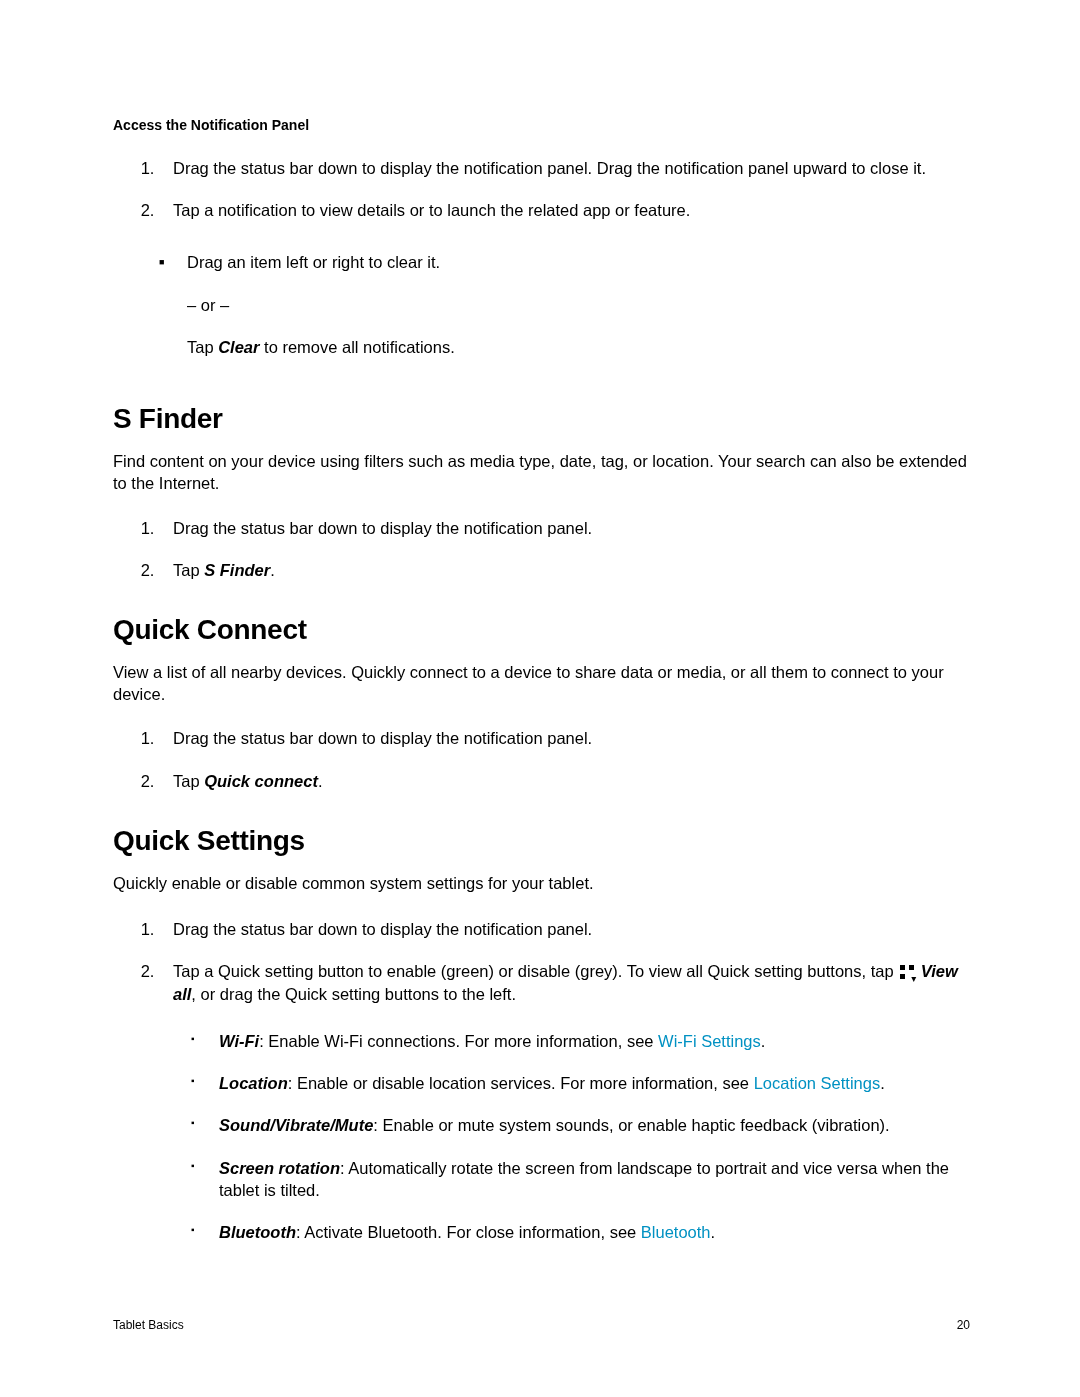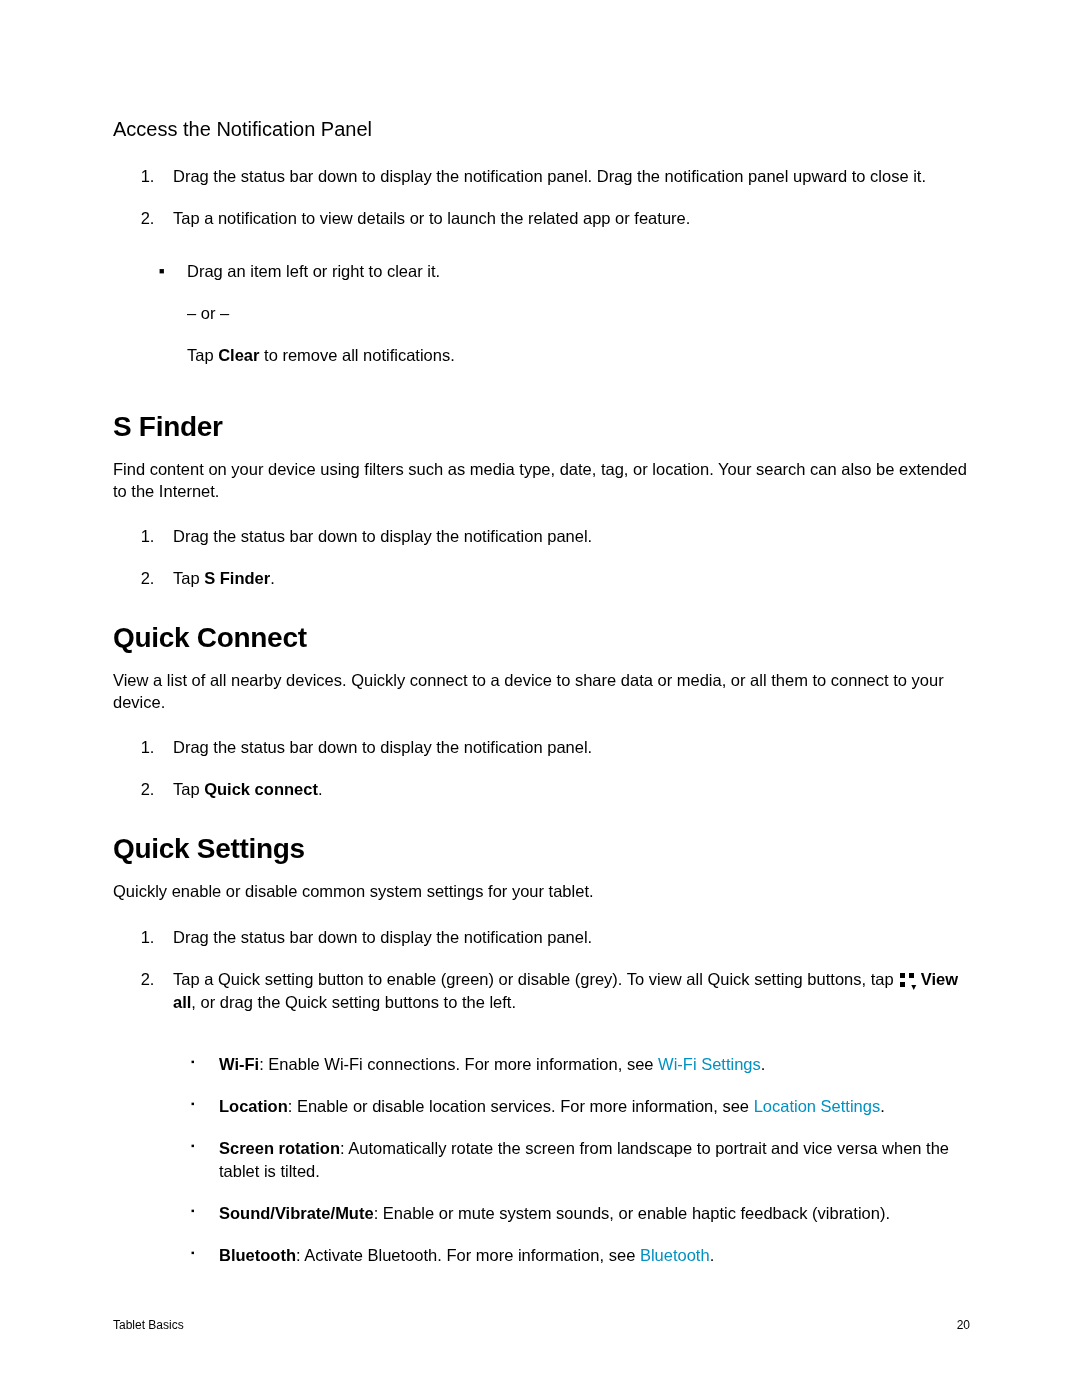--- a/index.html
+++ b/index.html
@@ -13,22 +13,22 @@
     height: 1397px;
     padding: 116px 110px 0 113px;
     font-family: Arial, Helvetica, sans-serif;
     color: #000;
     font-size: 16.5px;
     line-height: 1.35;
     position: relative;
   }
   h3.sub {
     font-family: Arial, Helvetica, sans-serif;
-    font-weight: normal;
-    font-size: 20px;
+    font-weight: bold;
+    font-size: 14px;
     margin: 0 0 22px 0;
   }
   h2.sec {
     font-family: Arial, "Arial Black", Helvetica, sans-serif;
     font-weight: 900;
     letter-spacing: -0.3px;
     font-size: 28px;
     margin: 0 0 12px 0;
   }
   p.body {
@@ -54,21 +54,21 @@
   }
   ul.square > li::before {
     content: "■";
     position: absolute;
     left: 0;
     top: 5px;
     font-size: 9px;
   }
   ul.mini {
     list-style: none;
-    margin: 40px 0 0 18px;
+    margin: 25px 0 0 18px;
     padding: 0;
   }
   ul.mini > li {
     position: relative;
     padding-left: 28px;
     margin-bottom: 20px;
   }
   ul.mini > li::before {
     content: "▪";
     position: absolute;
@@ -77,21 +77,21 @@
     font-size: 10px;
   }
   .sub-block {
     margin-top: 0;
     padding-left: 0;
   }
   .link {
     color: #0091c2;
     text-decoration: none;
   }
-  .b { font-weight: bold; }
+  .b { font-weight: bold; font-style: italic; }
   .icon-grid {
     display: inline-block;
     vertical-align: -2px;
     width: 14px;
     height: 14px;
     position: relative;
     margin: 0 2px;
   }
   .icon-grid span {
     position: absolute;
@@ -186,27 +186,27 @@
       <span>Tap a Quick setting button to enable (green) or disable (grey). To view all Quick setting buttons, tap </span><span class="icon-grid"><span class="a"></span><span class="b2"></span><span class="c"></span><span class="d"></span></span><span class="b"> View all</span><span>, or drag the Quick setting buttons to the left.</span>
 
       <ul class="mini">
         <li>
           <span class="b">Wi-Fi</span><span>: Enable Wi-Fi connections. For more information, see </span><a href="#" class="link">Wi-Fi Settings</a><span>.</span>
         </li>
         <li>
           <span class="b">Location</span><span>: Enable or disable location services. For more information, see </span><a href="#" class="link">Location Settings</a><span>.</span>
         </li>
         <li>
+          <span class="b">Sound/Vibrate/Mute</span><span>: Enable or mute system sounds, or enable haptic feedback (vibration).</span>
+        </li>
+        <li>
           <span class="b">Screen rotation</span><span>: Automatically rotate the screen from landscape to portrait and vice versa when the tablet is tilted.</span>
         </li>
         <li>
-          <span class="b">Sound/Vibrate/Mute</span><span>: Enable or mute system sounds, or enable haptic feedback (vibration).</span>
-        </li>
-        <li>
-          <span class="b">Bluetooth</span><span>: Activate Bluetooth. For more information, see </span><a href="#" class="link">Bluetooth</a><span>.</span>
+          <span class="b">Bluetooth</span><span>: Activate Bluetooth. For close information, see </span><a href="#" class="link">Bluetooth</a><span>.</span>
         </li>
       </ul>
     </li>
   </ol>
 
   <div class="footer">
     <span>Tablet Basics</span>
     <span>20</span>
   </div>
 

